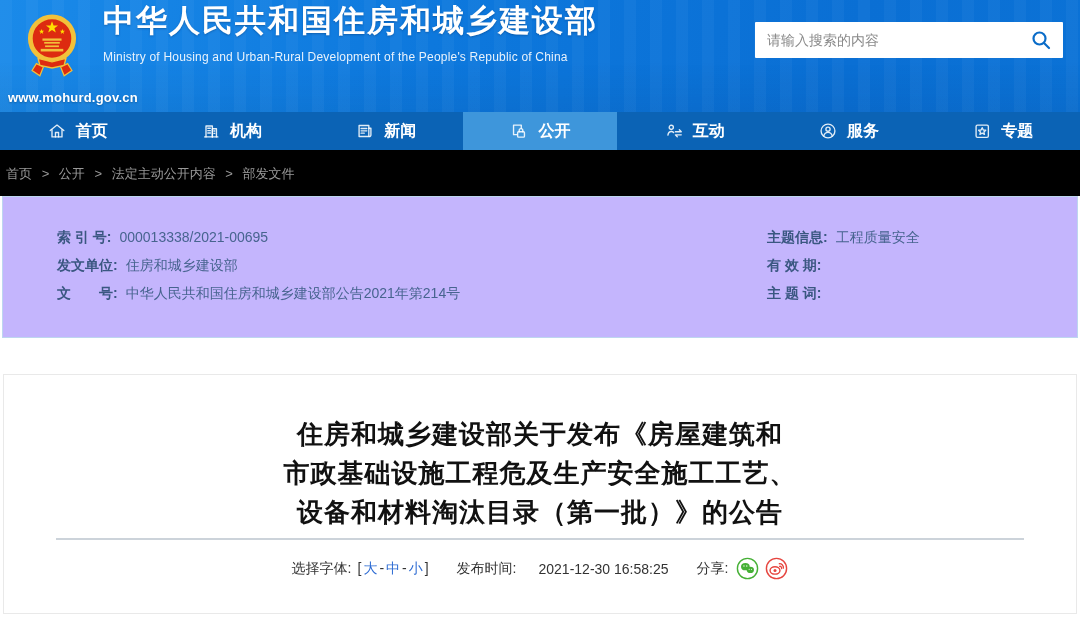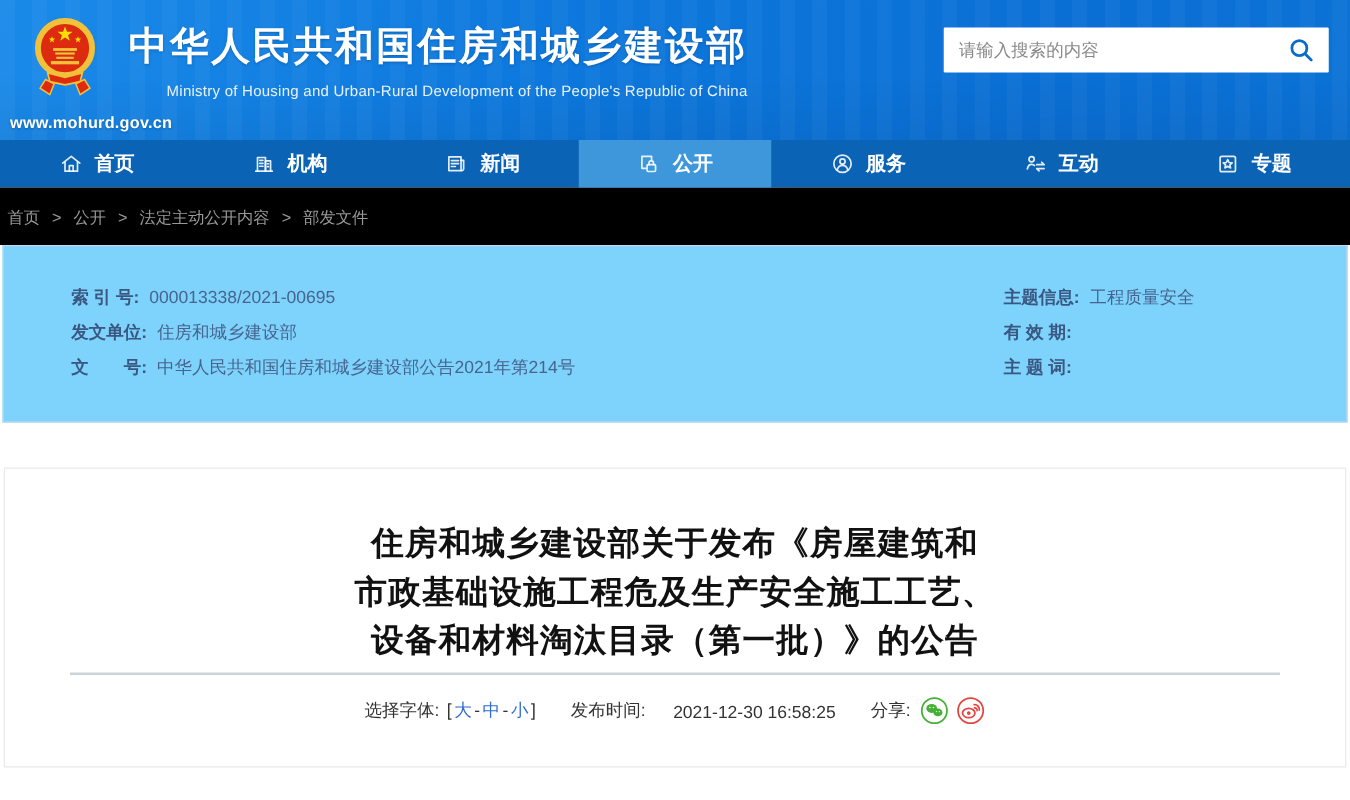--- a/index.html
+++ b/index.html
@@ -10,21 +10,21 @@
   .header { position:relative; height:112px;
     background:linear-gradient(105deg,#1a8ae9 0%,#0d78dd 40%,#0a6fd4 78%,#0b72d6 100%); }
   .header::before { content:""; position:absolute; inset:0; pointer-events:none;
     background:
       repeating-linear-gradient(90deg, rgba(255,255,255,0.045) 0 12px, transparent 12px 26px),
       linear-gradient(180deg, transparent 55%, rgba(0,40,90,0.10) 100%);
     opacity:.8; }
   .emblem { position:absolute; left:26px; top:9px; }
   .site-url { position:absolute; left:8px; bottom:7px; color:#fff; font-weight:bold;
     font-size:13px; letter-spacing:.2px; text-shadow:0 1px 2px rgba(0,0,0,.25); }
-  .header-titles { position:absolute; left:103px; top:16px;text-align:right; }
+  .header-titles { position:absolute; left:103px; top:0; }
   .title-cn { color:#fff; font-size:31px; font-weight:bold; letter-spacing:2px;
     text-shadow:0 1px 2px rgba(0,40,90,.35); }
   .title-en { color:#e8f2fc; font-size:12px; margin-top:8px; letter-spacing:.2px; }
   .search-box { position:absolute; right:17px; top:22px; width:308px; height:36px;
     background:#fff; display:flex; align-items:center; border-radius:1px; }
   .search-box input { flex:1; border:none; outline:none; height:100%; padding:0 12px;
     font-size:14px; color:#444; font-family:inherit; background:transparent; }
   .search-box input::placeholder { color:#8a8a8a; }
   .search-btn { width:44px; height:100%; border:none; background:transparent;
     display:flex; align-items:center; justify-content:center; cursor:pointer; }
@@ -35,22 +35,22 @@
     gap:9px; color:#fff; font-size:16px; font-weight:bold; cursor:pointer; }
   .nav-item.active { background:#3e96db; }
   .nav-item svg { display:block; }
 
   
   .breadcrumb { background:#000000; padding:15px 6px 13px; font-size:13px; color:#999; }
   .breadcrumb span { color:#999; }
   .crumb-sep { margin:0 6px; }
 
   
-  .doc-card { margin:0 2px; border:1px solid #bdd6ef; background:#7dd3fc;
-    display:flex; padding:30px 0 26px;gap:36px; }
+  .doc-card { margin:0 2px; border:1px solid #bdd6ef; background:#c4b5fd;
+    display:flex; padding:30px 0 26px; }
   .doc-col-left { width:758px; padding-left:54px; }
   .doc-col-right { flex:1; padding-left:6px; }
   .doc-row { display:flex; margin-bottom:8px; font-size:14px; line-height:20px; }
   .doc-label { white-space:pre; font-weight:bold; color:#3a5781; flex-shrink:0;
     margin-right:8px; }
   .doc-value { color:#47648f; max-width:628px; }
 
   
   .article-panel { margin:36px 3px 0; border:1px solid #e9e9e9; background:#fff;
     padding-top:40px; height:240px; }
@@ -132,34 +132,34 @@
   <div class="nav-item active">
     <svg width="20" height="20" viewBox="0 0 22 22" fill="none" stroke="rgba(255,255,255,.88)" stroke-width="1.5" stroke-linecap="round" stroke-linejoin="round">
       <path d="M13.5 8 V4.5 H5 V15 H8.5"></path>
         <rect x="9.5" y="11.8" width="7.5" height="6" rx="1"></rect>
       <path d="M11.2 11.8 V10.4 a2 2 0 0 1 4 0 v1.4"></path>
     </svg>
     <span>公开</span>
   </div>
   <div class="nav-item">
     <svg width="20" height="20" viewBox="0 0 22 22" fill="none" stroke="rgba(255,255,255,.88)" stroke-width="1.5" stroke-linecap="round" stroke-linejoin="round">
-      <circle cx="11" cy="11" r="7.6"></circle>
-        <circle cx="11" cy="9" r="2.3"></circle>
-      <path d="M6.3 16.5 c0.8-2.8 2.6-4 4.7-4 s3.9 1.2 4.7 4"></path>
-    </svg>
-    <span>服务</span>
-  </div>
-  <div class="nav-item">
-    <svg width="20" height="20" viewBox="0 0 22 22" fill="none" stroke="rgba(255,255,255,.88)" stroke-width="1.5" stroke-linecap="round" stroke-linejoin="round">
       <circle cx="8" cy="7" r="2.3"></circle>
         <path d="M4.3 15.5 c0.5-2.8 1.9-4 3.7-4 c1.1 0 2 0.4 2.6 1.1"></path>
       <path d="M12.5 11.8 H19 l-2.1-2.1"></path>
         <path d="M19 15.2 H12.5 l2.1 2.1"></path>
     </svg>
     <span>互动</span>
+  </div>
+  <div class="nav-item">
+    <svg width="20" height="20" viewBox="0 0 22 22" fill="none" stroke="rgba(255,255,255,.88)" stroke-width="1.5" stroke-linecap="round" stroke-linejoin="round">
+      <circle cx="11" cy="11" r="7.6"></circle>
+        <circle cx="11" cy="9" r="2.3"></circle>
+      <path d="M6.3 16.5 c0.8-2.8 2.6-4 4.7-4 s3.9 1.2 4.7 4"></path>
+    </svg>
+    <span>服务</span>
   </div>
   <div class="nav-item">
     <svg width="20" height="20" viewBox="0 0 22 22" fill="none" stroke="rgba(255,255,255,.88)" stroke-width="1.5" stroke-linecap="round" stroke-linejoin="round">
       <rect x="4.5" y="4.5" width="13.5" height="13.5" rx="1.5"></rect>
       <polygon points="11.2,7.4 12.4,9.9 15.1,10.2 13.1,12 13.7,14.7 11.2,13.3 8.7,14.7 9.3,12 7.3,10.2 10,9.9"></polygon>
     </svg>
     <span>专题</span>
   </div>
 </div>
 

